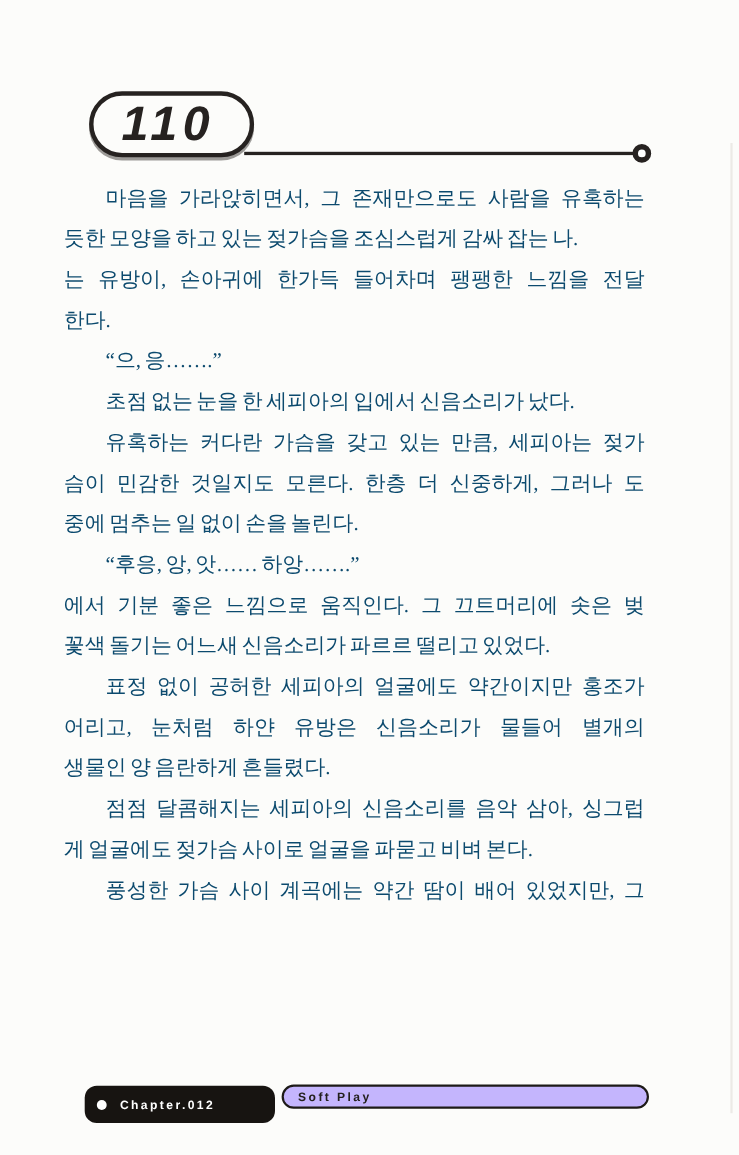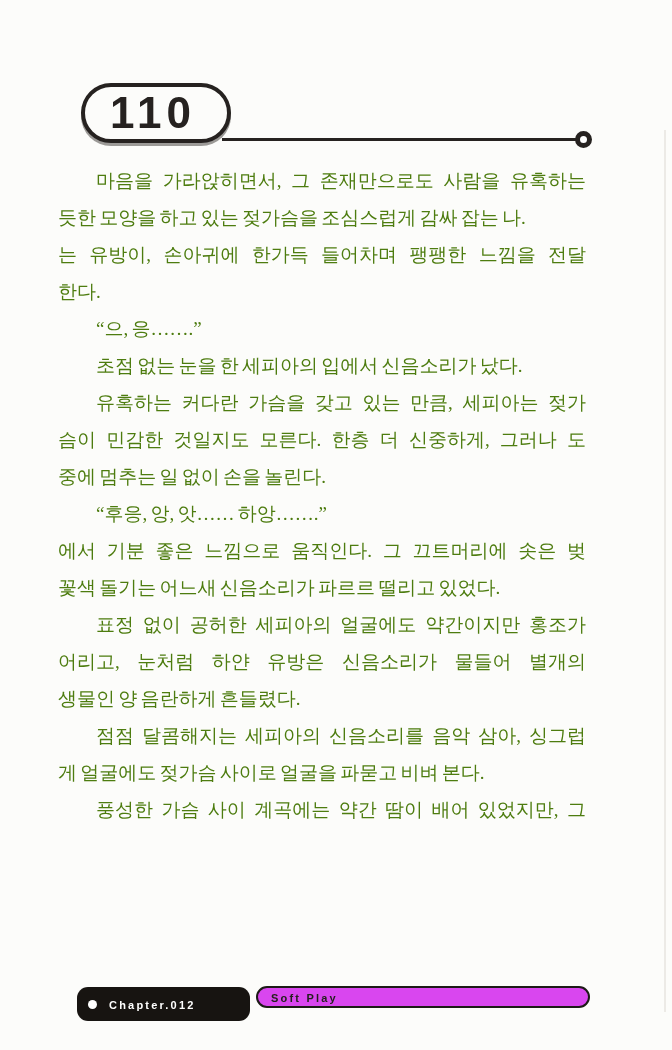--- a/index.html
+++ b/index.html
@@ -36,20 +36,21 @@
     border-radius: 31px;
     background: #fcfcfa;
     display: flex;
     align-items: center;
     justify-content: center;
     box-shadow: 0 3px 0 rgba(40, 35, 30, 0.45);
     z-index: 2;
   }
   .badge-110 .num {
     font-family: "Liberation Sans", sans-serif;
+    font-style: italic;
     font-weight: bold;
     font-size: 44px;
     letter-spacing: 5px;
     color: #262220;
     transform: translateX(-3px);
   }
   .header-rule {
     position: absolute;
     left: 222px;
     top: 138px;
@@ -72,21 +73,21 @@
   }
 
   
   .body-text {
     position: absolute;
     left: 58px;
     top: 162px;
     width: 528px;
     font-size: 19px;
     line-height: 37px;
-    color: #4d7c0f;
+    color: #0c4a6e;
     word-spacing: -1.5px;
   }
   .line { height: 37px; overflow: visible; }
   .line.indent { text-indent: 38px; }
   .line.fill { text-align: justify; text-align-last: justify; }
 
   
   .chapter-badge {
     position: absolute;
     left: 77px;
@@ -118,21 +119,21 @@
   }
   .section-badge {
     position: absolute;
     left: 256px;
     top: 986px;
     width: 334px;
     height: 22px;
     box-sizing: border-box;
     border: 2px solid #1d1a17;
     border-radius: 12px;
-    background: #d946ef;
+    background: #c4b5fd;
     display: flex;
     align-items: center;
   }
   .section-label {
     color: #23201d;
     font-family: "Liberation Sans", sans-serif;
     font-size: 11px;
     font-weight: bold;
     letter-spacing: 2.2px;
     margin-left: 13px;

